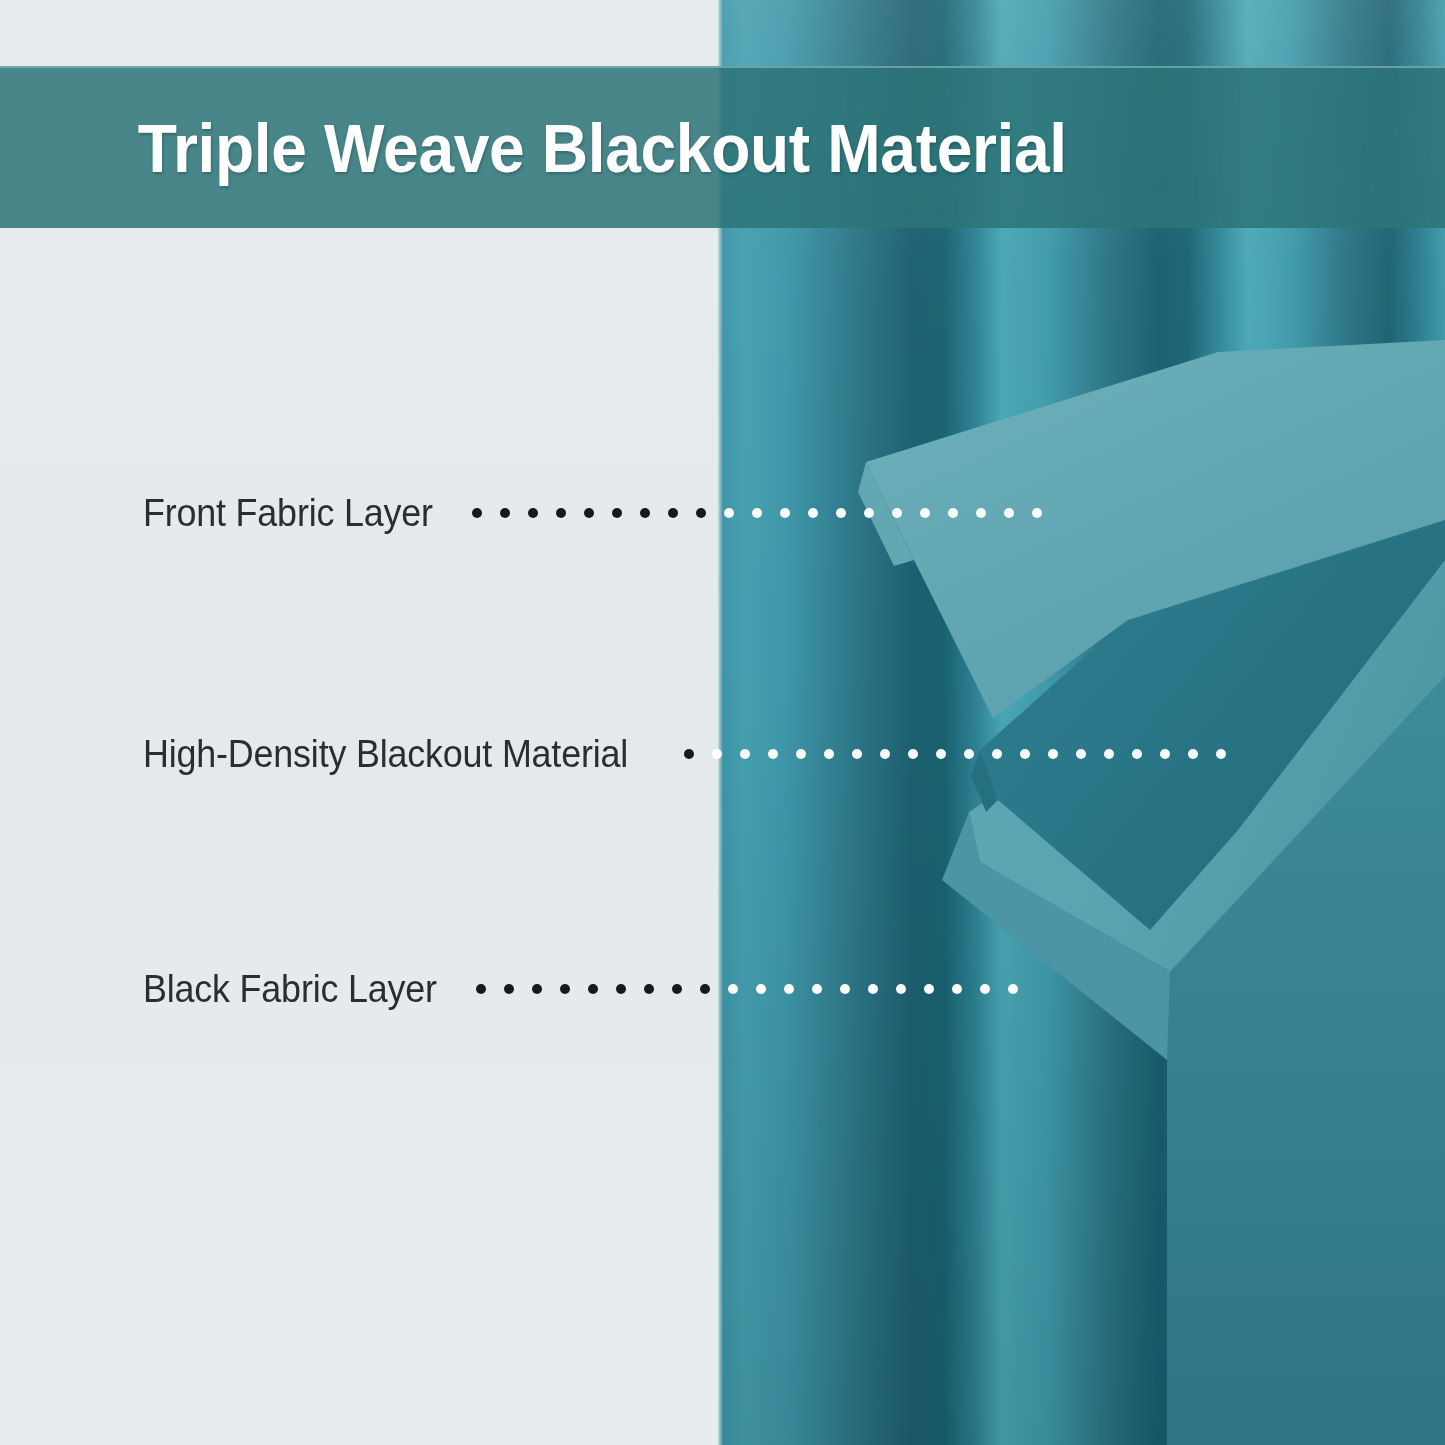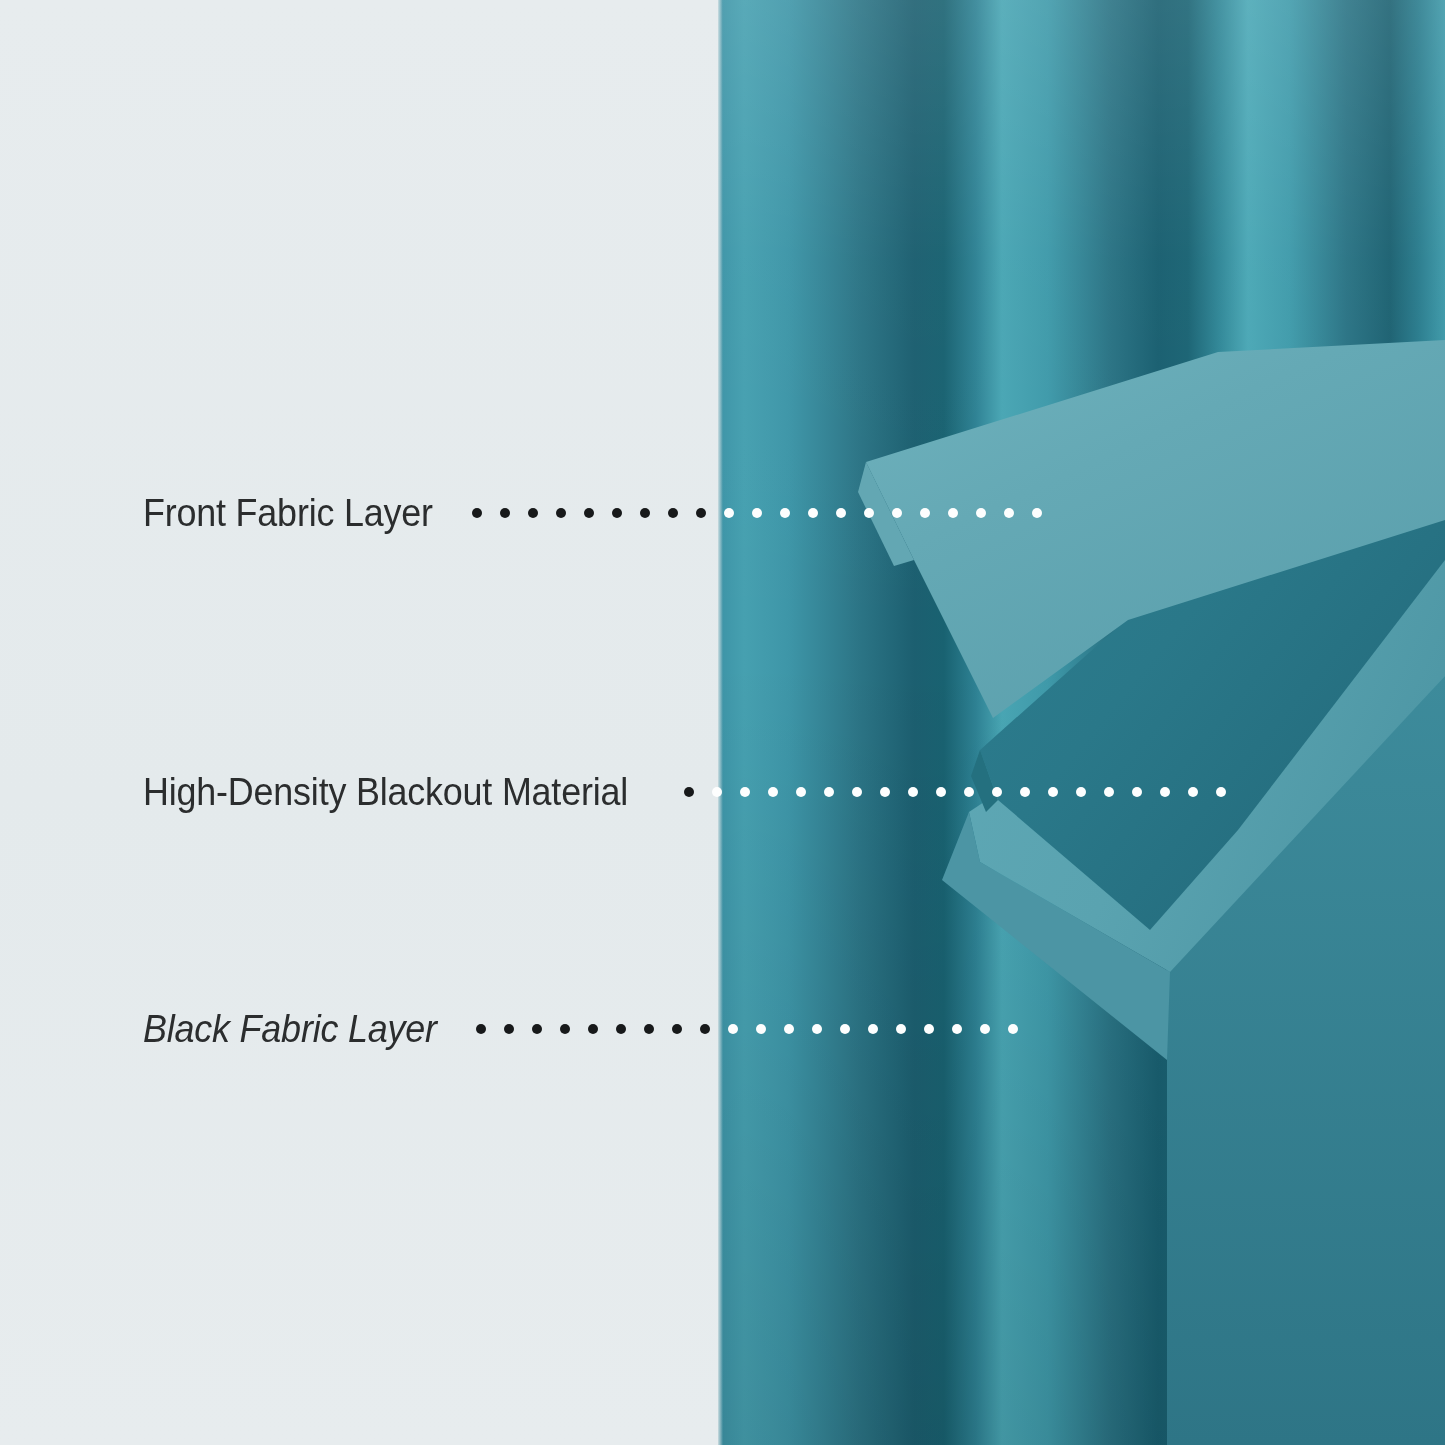--- a/index.html
+++ b/index.html
@@ -112,22 +112,22 @@
 
   
   .callout {
     position: absolute;
     left: 143px;
     display: flex;
     align-items: center;
     height: 46px;
   }
   .callout-1 { top: 490px; }
-  .callout-2 { top: 769px; }
-  .callout-3 { top: 1006px; font-style: italic; }
+  .callout-2 { top: 731px; }
+  .callout-3 { top: 966px; }
 
   .callout-label {
     color: #2B2D2E;
     font-size: 39px;
     line-height: 46px;
     white-space: nowrap;
     transform: scaleX(0.92);
     transform-origin: left center;
     letter-spacing: -0.2px;
   }
@@ -198,20 +198,23 @@
           <stop offset="0%" stop-color="#6FB2BD"></stop>
           <stop offset="40%" stop-color="#65A9B5"></stop>
           <stop offset="100%" stop-color="#5A9FAC"></stop>
         </linearGradient>
       </defs>
       <polygon points="148,462 500,352 727,340 727,520 410,620 275,718 196,560" fill="url(#gTop)"></polygon>
       <polygon points="148,462 196,560 176,566 140,492" fill="#63A7B3"></polygon>
     </svg>
   </div>
 
+  <div class="title-banner">
+    <h1 class="title-text">Triple Weave Blackout Material</h1>
+  </div>
 
   <div class="callout callout-1">
     <span class="callout-label">Front Fabric Layer</span>
     <span class="leader">
         <span class="dot dark"></span>
         <span class="dot dark"></span>
         <span class="dot dark"></span>
         <span class="dot dark"></span>
         <span class="dot dark"></span>
         <span class="dot dark"></span>

